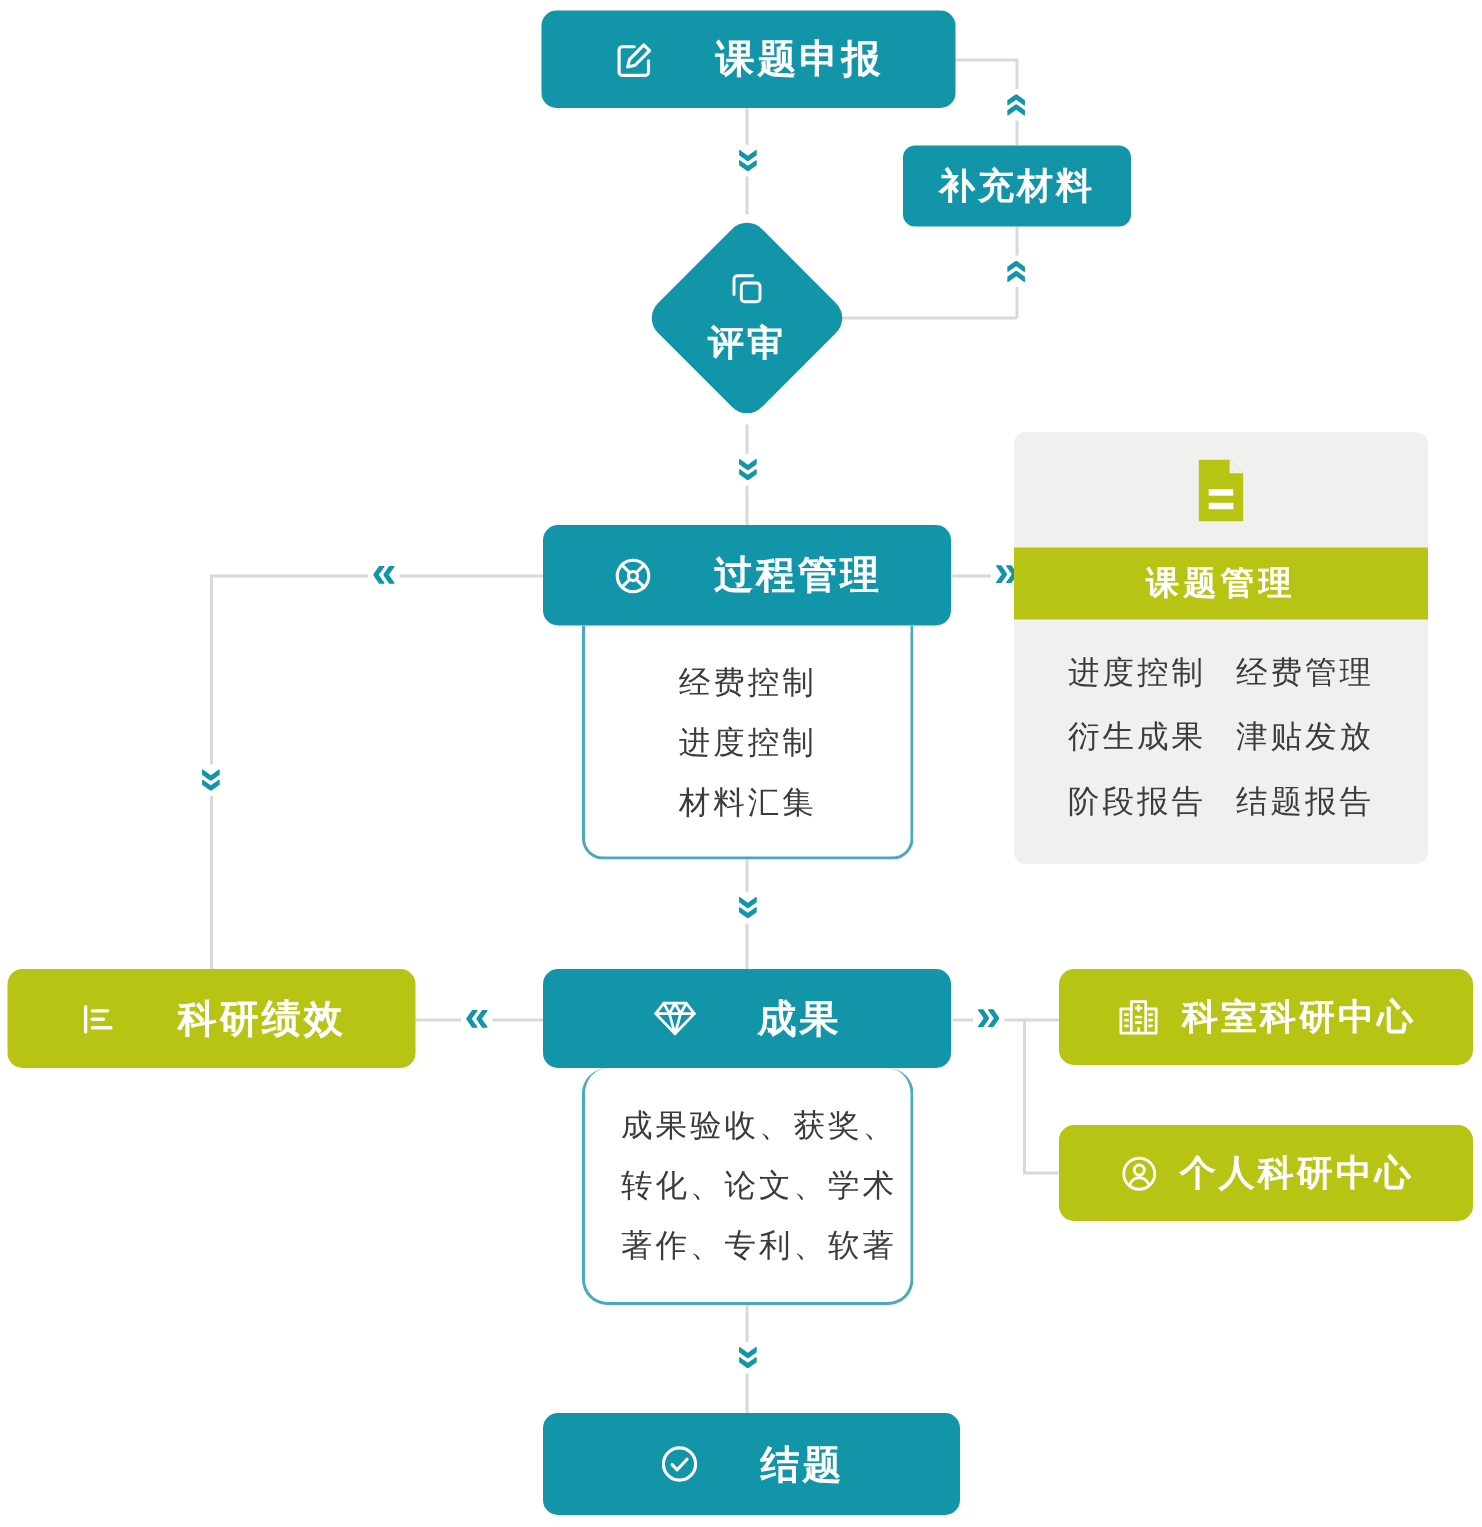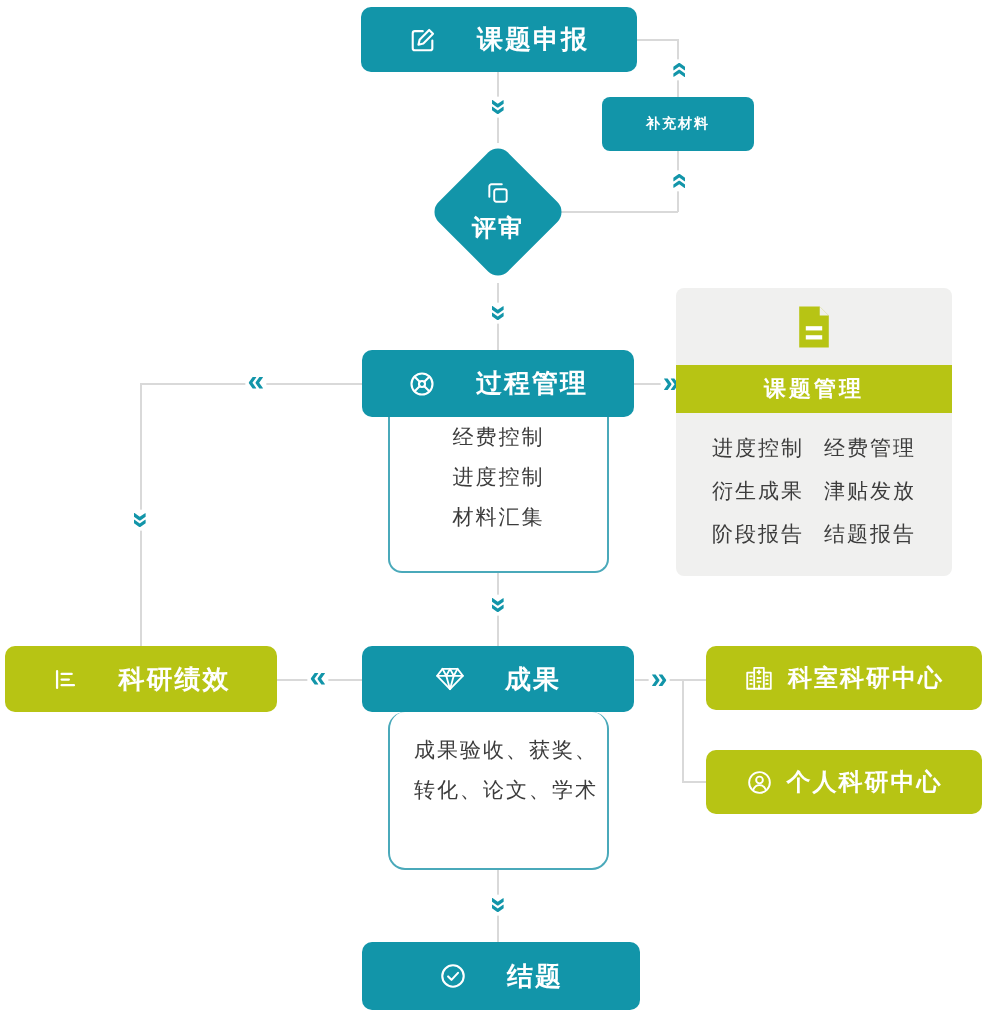--- a/index.html
+++ b/index.html
@@ -48,21 +48,21 @@
     font-weight: bold;
     border-radius: 10px;
     z-index: 4;
     letter-spacing: 2px;
   }
   .node.teal { background: var(--teal); }
   .node.green { background: var(--green); }
   .node .ic { display: flex; align-items: center; justify-content: center; }
   .fs26 { font-size: 26px; gap: 40px; }
   .fs24 { font-size: 24px; }
-  .fs22 { font-size: 14px; text-align: center; }
+  .fs22 { font-size: 24px; text-align: center; }
   
   .diamond {
     position: absolute;
     left: 449px; top: 163px;
     width: 98px; height: 98px;
     background: var(--teal);
     border-radius: 14px;
     transform: rotate(45deg);
     z-index: 4;
   }
@@ -194,21 +194,21 @@
   <div class="node teal fs26" style="left:362px;top:350px;width:272px;height:67px">
     <span class="ic">
       <svg width="28" height="28" viewBox="0 0 24 24" fill="none" stroke="#fff" stroke-width="1.8" stroke-linecap="round" stroke-linejoin="round">
         <circle cx="12" cy="12" r="9"></circle>
         <circle cx="12" cy="12" r="2.6"></circle>
         <path d="M5.7 5.7l4.3 4.3M14 14l4.3 4.3M18.3 5.7L14 10M10 14l-4.3 4.3"></path>
       </svg>
     </span>
     <span>过程管理</span>
   </div>
-  <div class="panel centered" style="left:388px;top:417px;width:221px;height:156px;">
+  <div class="panel centered" style="left:388px;top:417px;width:221px;height:156px;padding-top:18px">
     <div class="pline">经费控制</div>
     <div class="pline">进度控制</div>
     <div class="pline">材料汇集</div>
   </div>
 
   <div class="card">
     <div class="card-icon">
       <svg width="40" height="46" viewBox="0 0 24 28">
         <path d="M3 1.5h12.5l5.5 5.5v19.5H3z" fill="var(--green)"></path>
         <path d="M15.5 1.5l5.5 5.5h-5.5z" fill="#f0f0ef"></path>
@@ -246,20 +246,21 @@
         <path d="M2 9h24"></path>
         <path d="M7 2.5L10.5 9 14 2.5 17.5 9 21 2.5"></path>
         <path d="M10.5 9L14 21.5 17.5 9"></path>
       </svg>
     </span>
     <span>成果</span>
   </div>
   <div class="panel lefted" style="left:388px;top:712px;width:221px;height:158px;padding-top:18px">
     <div class="pline">成果验收、获奖、</div>
     <div class="pline">转化、论文、学术</div>
+    <div class="pline">著作、专利、软著</div>
   </div>
 
   <div class="node green fs24" style="left:706px;top:646px;width:276px;height:64px">
     <span class="ic">
       <svg width="30" height="26" viewBox="0 0 28 24" fill="none" stroke="#fff" stroke-width="1.7" stroke-linecap="round" stroke-linejoin="round">
         <path d="M9.5 22V2.5h9V22"></path>
         <path d="M9.5 7H3v15h22V7h-6.5"></path>
         <path d="M12.5 6.5h3M14 5v3"></path>
         <path d="M5.8 10.5h1.5M5.8 14h1.5M5.8 17.5h1.5"></path>
         <path d="M20.7 10.5h1.5M20.7 14h1.5M20.7 17.5h1.5"></path>

